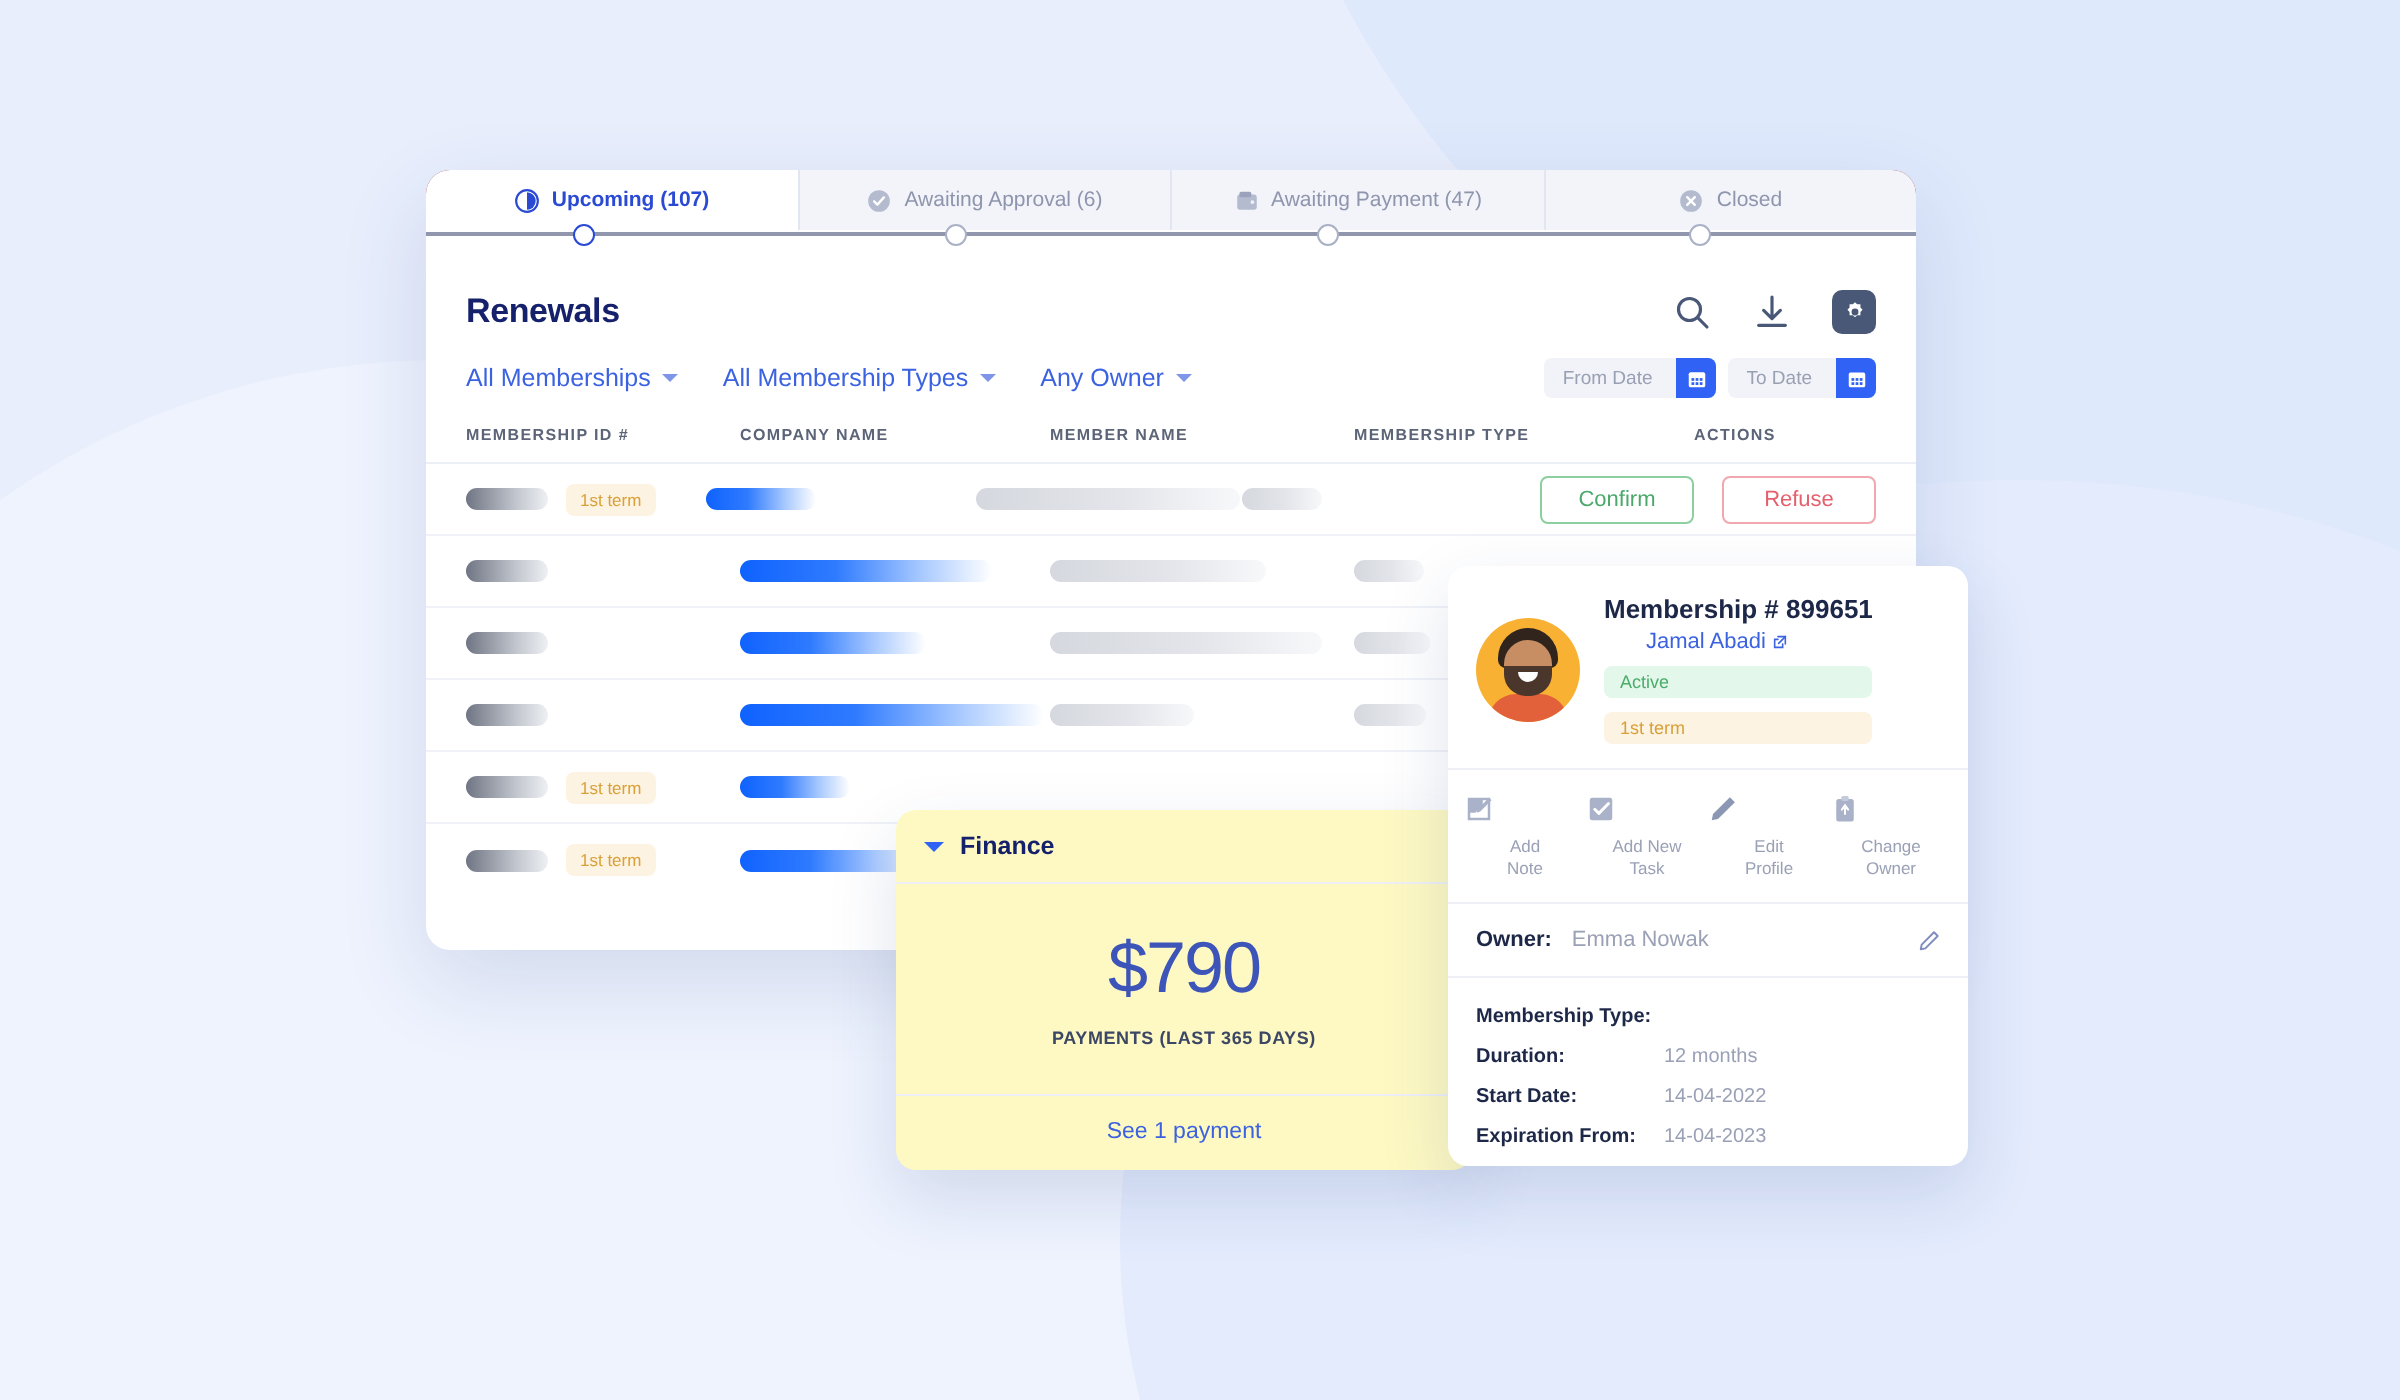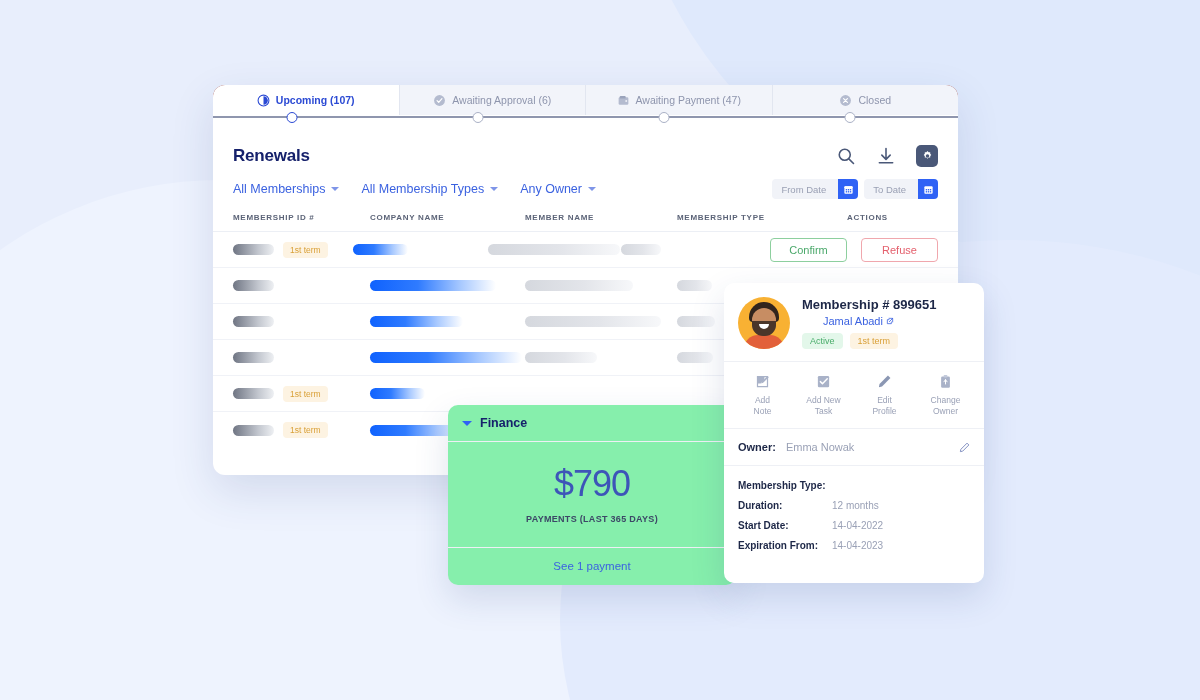--- a/index.html
+++ b/index.html
@@ -252,21 +252,21 @@
   .btn-confirm { border: 1px solid #8dcf9e; color: #4aa86a; }
   .btn-refuse { border: 1px solid #f0a7ad; color: #e4606d; margin-left: 14px; }
 
   
   .finance-card {
     position: absolute;
     left: 448px;
     top: 405px;
     width: 288px;
     height: 180px;
-    background: #86efac;
+    background: #fef9c3;
     border-radius: 10px;
     box-shadow: 0 14px 34px rgba(40, 65, 130, 0.15);
     overflow: hidden;
   }
   .finance-head {
     display: flex;
     align-items: center;
     gap: 8px;
     height: 37px;
     padding: 0 14px;
@@ -386,21 +386,21 @@
   .detail-sub {
     display: flex;
     align-items: center;
     gap: 3px;
     font-size: 11px;
     color: #3b62e0;
     margin-top: 3px;
     cursor: pointer;
     margin-left: 21px;
   }
-  .badges { display: flex; gap: 7px; margin-top: 6px; }
+  .badges { display: flex; gap: 7px; margin-top: 6px; flex-direction: column; }
   .badge-active {
     background: #e3f7ea;
     color: #4aad6b;
     font-size: 9px;
     padding: 3px 8px;
     border-radius: 4px;
   }
   .badge-term {
     background: #fdf3e2;
     color: #d9a038;
@@ -411,21 +411,20 @@
 
   .quick-actions {
     display: flex;
     padding: 12px 8px 12px 8px;
     border-bottom: 1px solid #eef0f5;
   }
   .qa {
     flex: 1;
     display: flex;
     flex-direction: column;
-    align-items: center;
     gap: 6px;
     cursor: pointer;
   }
   .qa-label {
     font-size: 8.5px;
     color: #9aa1b6;
     text-align: center;
     line-height: 1.25;
     white-space: pre-line;
   }

